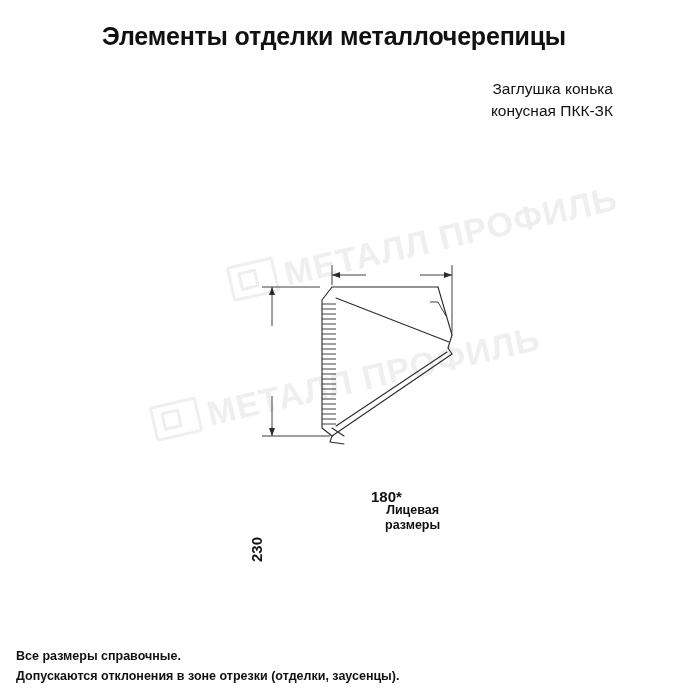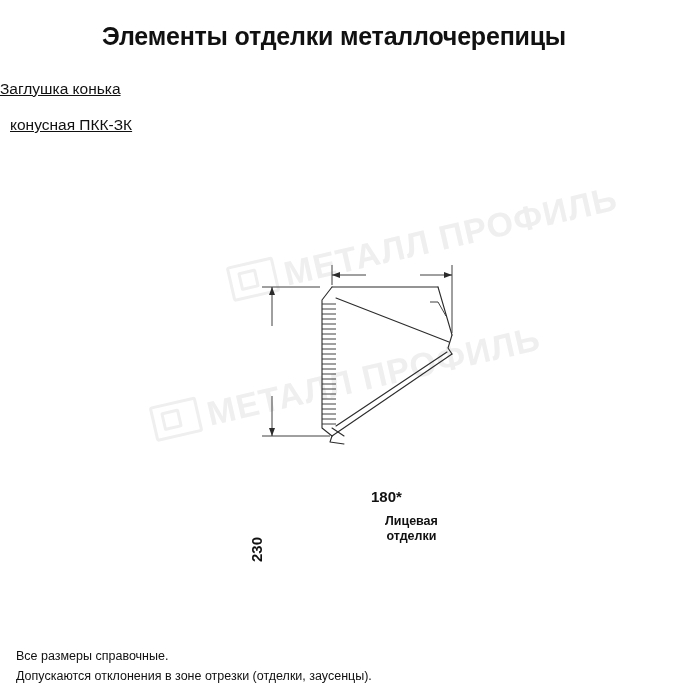--- a/index.html
+++ b/index.html
@@ -30,31 +30,30 @@
     font-size: 25px;
     font-weight: bold;
     letter-spacing: -0.2px;
     color: #111111;
   }
   .subtitle {
     position: absolute;
     top: 78px;
     left: 0;
     width: 613px;
-    text-align: left;
+    text-align: right;
     font-size: 15.5px;
     line-height: 22px;
     color: #111111;
-    text-decoration: underline;
   }
   .subtitle .l1, .subtitle .l2, .subtitle .l3 {
     display: block;
   }
   .subtitle .l3 {
-    margin-top: 14px;
+    margin-top: 0;
     padding-left: 10px;
   }
   
   .watermark {
     position: absolute;
     font-family: "Liberation Sans", sans-serif;
     font-weight: bold;
     color: #efefef;
     font-size: 34px;
     letter-spacing: 1px;
@@ -107,36 +106,36 @@
   .dim-230 {
     left: 248px;
     top: 332px;
     transform: rotate(-90deg);
     transform-origin: left top;
     font-size: 15px;
   }
   .face-label {
     position: absolute;
     left: 385px;
-    top: 284px;
+    top: 273px;
     font-size: 12.5px;
     line-height: 15px;
     color: #111111;
     text-align: center;
   }
   
   .footer {
     position: absolute;
     left: 16px;
     bottom: 14px;
     font-size: 12.5px;
     line-height: 20px;
     color: #111111;
   }
-  .footer div { white-space: nowrap; }
+  .footer div { white-space: nowrap; font-weight: bold; }
 </style>
 </head>
 <body>
 
 <div class="page">
 
   <div class="title">Элементы отделки металлочерепицы</div>
 
   <div class="subtitle">
     <span class="l1">Заглушка конька</span>
@@ -221,21 +220,21 @@
         <line x1="438" y1="72" x2="446" y2="86"></line>
         <line x1="438" y1="72" x2="430" y2="72"></line>
       </g>
     </svg>
 
     <div class="dim-text dim-180">180*</div>
     <div class="dim-text dim-230">230</div>
 
     <div class="face-label">
       <span>Лицевая</span><br>
-      <span>отделки</span>
+      <span>размеры</span>
     </div>
   </div>
 
   <div class="footer">
     <div>Все размеры справочные.</div>
     <div>Допускаются отклонения в зоне отрезки (отделки, заусенцы).</div>
   </div>
 
 </div>
 

